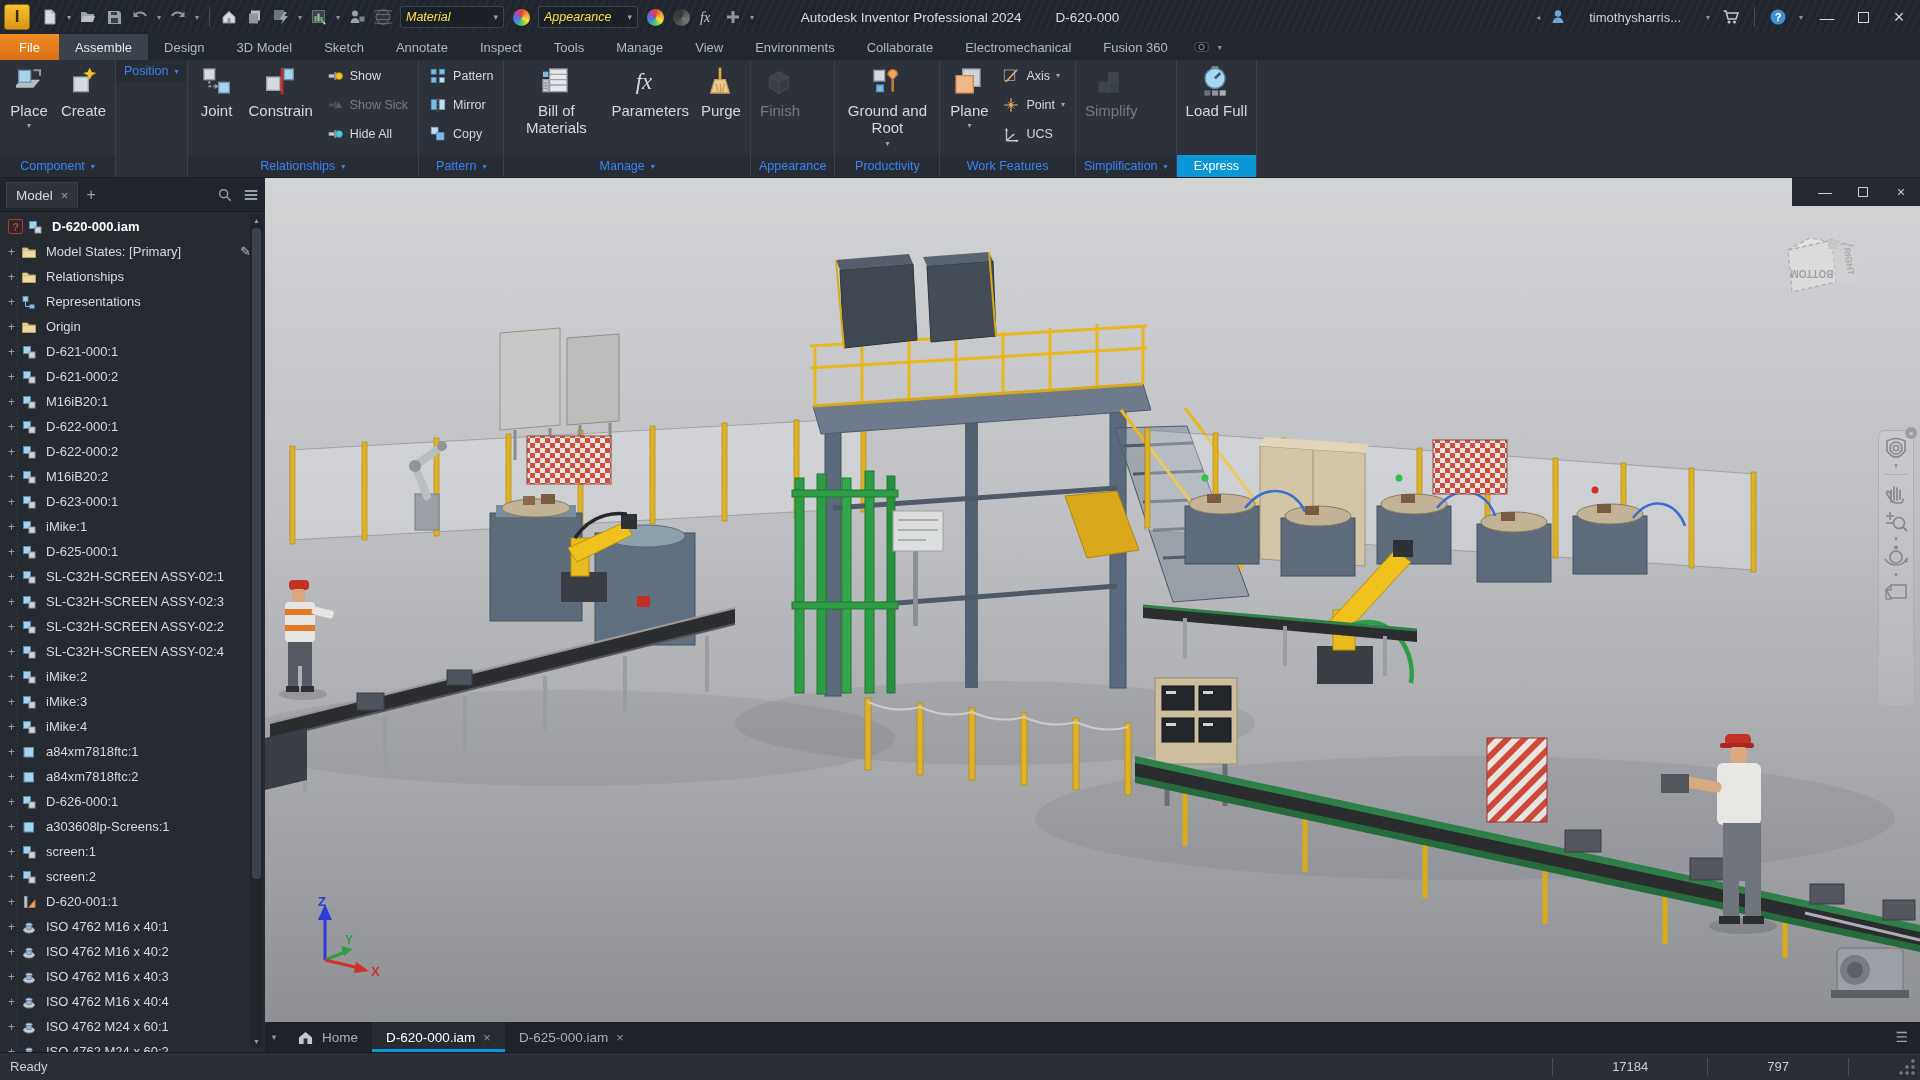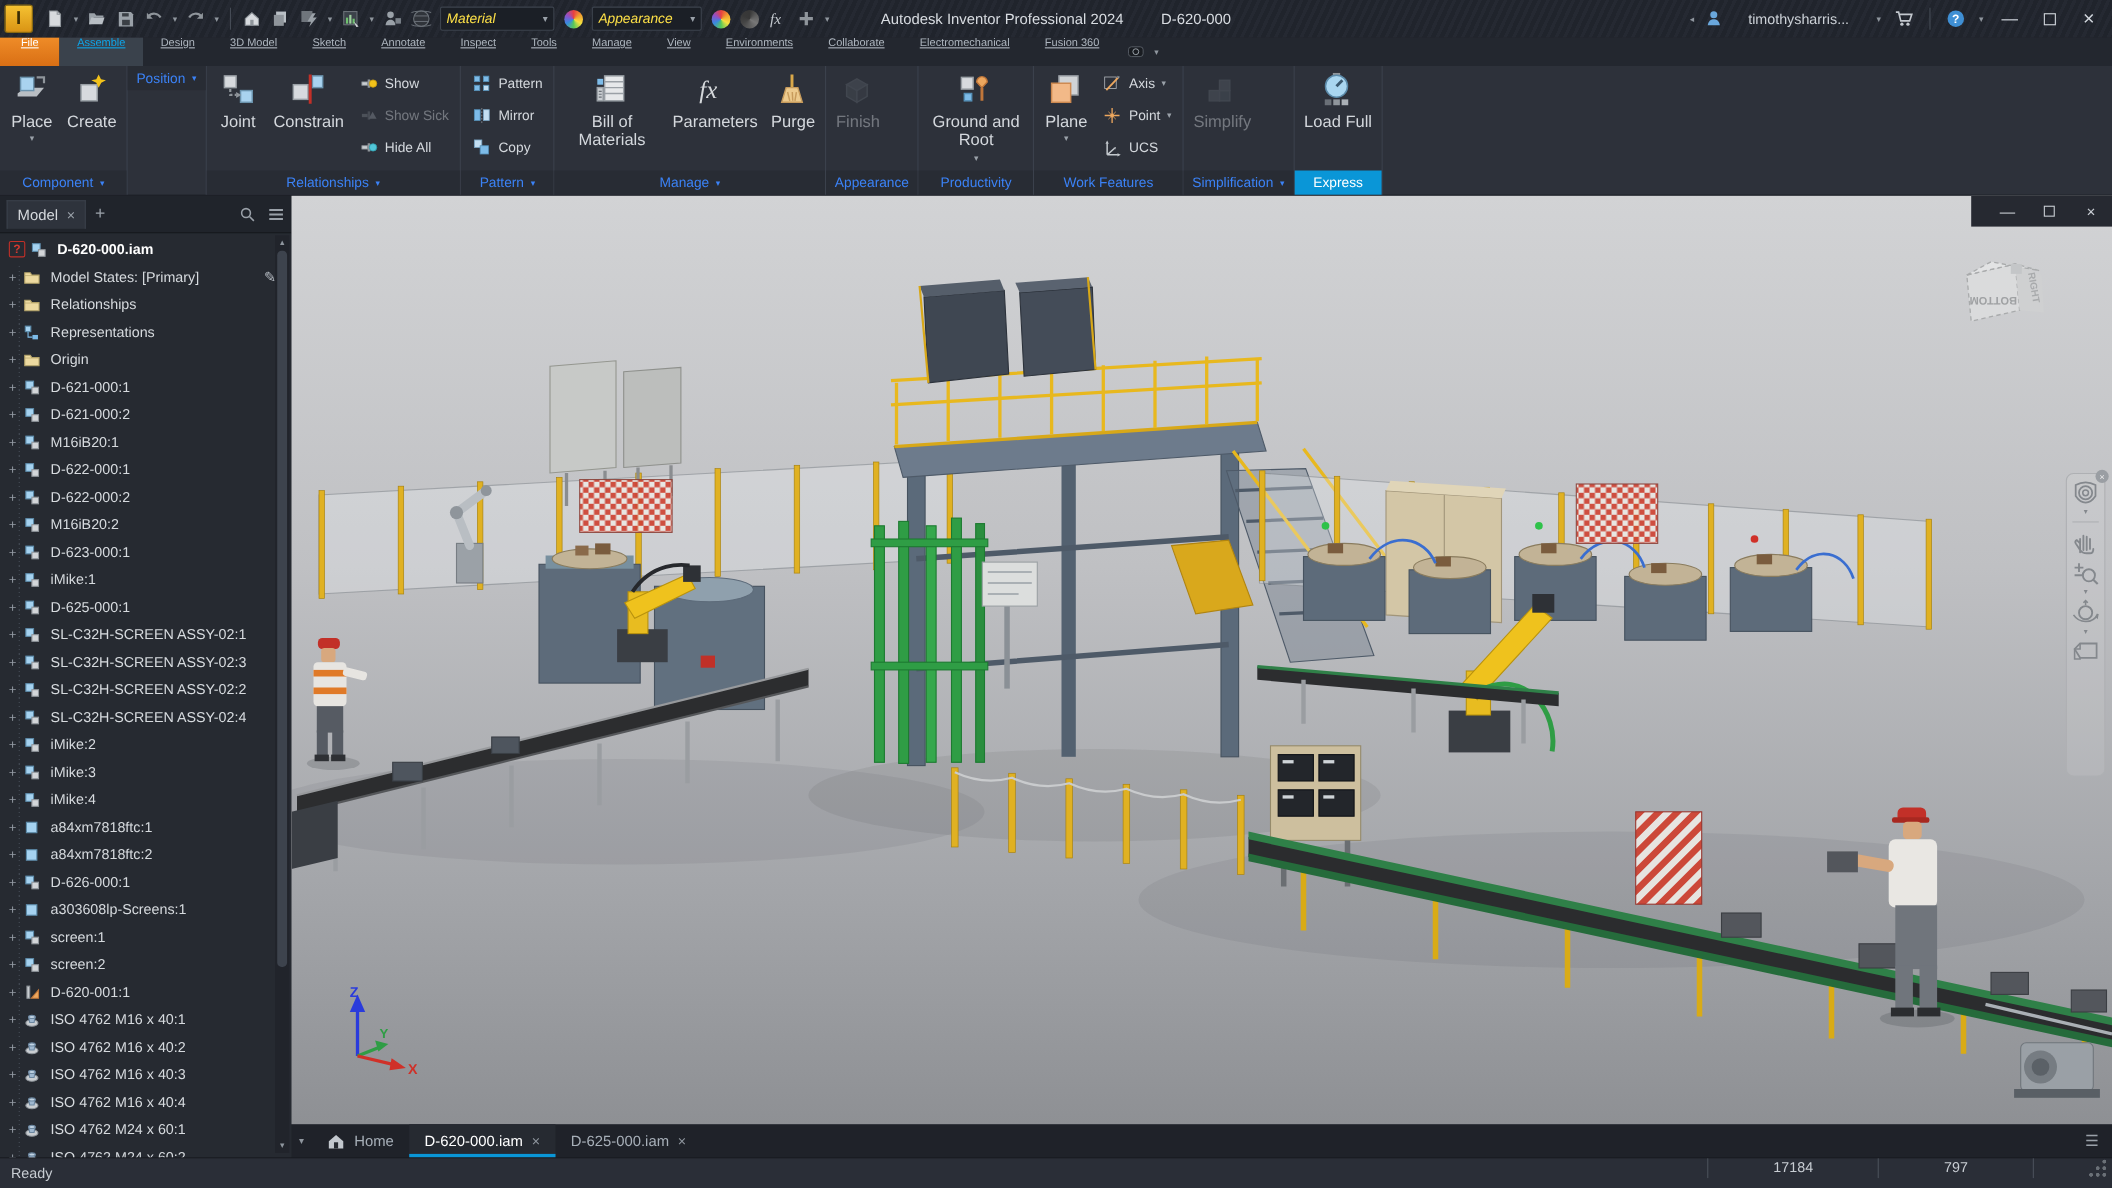--- a/index.html
+++ b/index.html
@@ -32,23 +32,23 @@
   .title-right { position:absolute; right:0; top:0; height:34px; display:flex; align-items:center; gap:6px; padding-right:6px; }
   .tr-user { display:flex; align-items:center; gap:22px; font-size:13px; color:#ccd1d7; }
   .winbtn { width:30px; height:26px; display:flex; align-items:center; justify-content:center;
     color:#d2d7dd; font-size:15px; }
   .winbtn .sq { width:11px; height:11px; border:1.5px solid #d2d7dd; display:block; }
   .winbtn.close { font-size:18px; }
 
   
   .tabrow { height:26px; flex:0 0 26px; background:#23272f; display:flex; align-items:stretch; }
   .tabs { display:flex; }
-  .rtab { padding:0 16px; display:flex; align-items:flex-start; font-size:10px; color:#aeb6bf;text-decoration:underline; }
+  .rtab { padding:0 16px; display:flex; align-items:center; font-size:13px; color:#aeb6bf; }
   .rtab.file { background:linear-gradient(180deg,#ef8c28,#d96f14); color:#fff; padding:0 19px; }
-  .rtab.active { background:#3a424c; color:#0ea5e9; }
+  .rtab.active { background:#3a424c; color:#e5e5e5; }
   .tab-cam { display:flex; align-items:center; gap:3px; padding:0 8px; }
   .tab-cam svg { width:20px; height:16px; }
 
   
   .ribbon { height:118px; flex:0 0 118px; background:#2d313a; display:flex; align-items:stretch; border-bottom:1px solid #1a1d23; }
   .panel { display:flex; flex-direction:column; border-right:1px solid #3b414c; }
   .panel-buttons { height:95px; display:flex; flex-flow:column wrap; align-content:flex-start; padding:1px 3px; }
   .panel-label { height:22px; background:#282c34; display:flex; align-items:center; justify-content:center;
     gap:6px; color:#3b82f6; font-size:12.5px; padding:0 8px; }
   .panel-label .plcaret { font-size:8px; }
@@ -121,21 +121,21 @@
   .dtab svg { width:17px; height:15px; }
   .dtab.active { background:#262a31; color:#fff; }
   .dtab.active::after { content:""; position:absolute; left:0; right:0; bottom:0; height:3px; background:#0a96d7; }
   .dtab .dx { color:#8f969e; font-size:13px; }
   .docbar .dmenu { margin-left:auto; display:flex; align-items:center; padding:0 12px; color:#9aa1a9; font-size:14px; }
 
   
   .statusbar { height:28px; flex:0 0 28px; background:#2a2e37; display:flex; align-items:center;
     color:#c8cdd3; font-size:13px; border-top:1px solid #171a1f; }
   .statusbar .ready { padding-left:10px; }
-  .statusbar .sright { margin-left:auto; display:flex; height:100%;gap:45px; }
+  .statusbar .sright { margin-left:auto; display:flex; align-items:center; height:100%;gap:45px; }
   .ssep { width:1px; height:18px; background:#4a505a; }
   .snum { padding:0 14px; }
   .grip { width:18px; height:18px; margin:0 4px;
     background:radial-gradient(circle at 3px 15px,#6a7077 1.5px,transparent 2px),
                radial-gradient(circle at 9px 15px,#6a7077 1.5px,transparent 2px),
                radial-gradient(circle at 15px 15px,#6a7077 1.5px,transparent 2px),
                radial-gradient(circle at 9px 9px,#6a7077 1.5px,transparent 2px),
                radial-gradient(circle at 15px 9px,#6a7077 1.5px,transparent 2px),
                radial-gradient(circle at 15px 3px,#6a7077 1.5px,transparent 2px); }
 </style>

